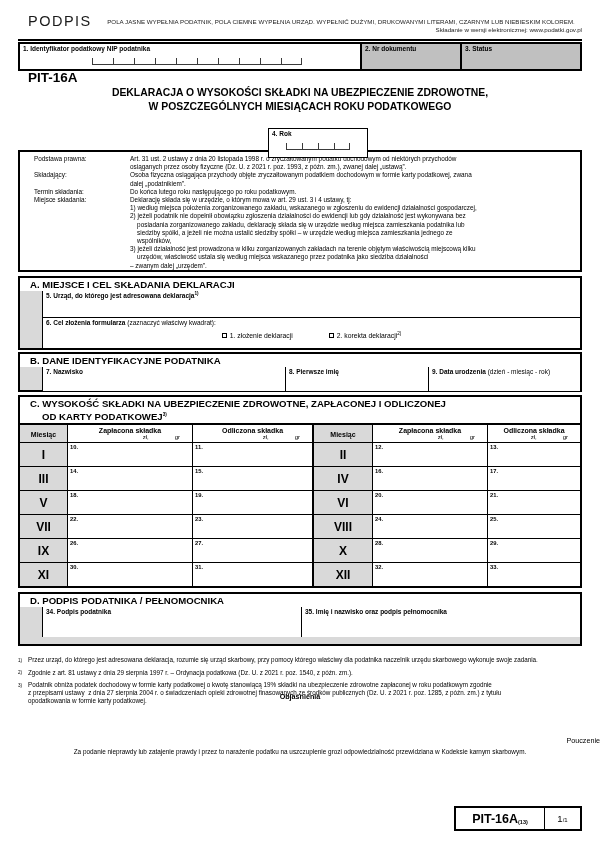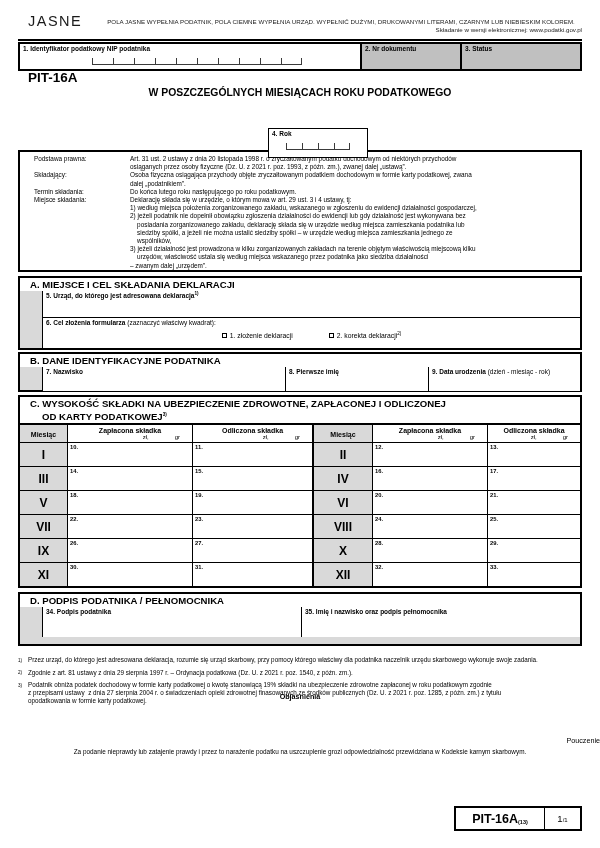--- a/index.html
+++ b/index.html
@@ -101,21 +101,21 @@
   .footer-code { width: 88px; display: flex; align-items: center; justify-content: center; font-weight: bold; font-size: 12.5px; }
   .footer-code .ver { font-size: 5.5px; margin-top: 7px; }
   .footer-page { width: 36px; border-left: 1.5px solid #000; display: flex; align-items: center; justify-content: center; font-size: 9.5px; }
   .footer-page .tot { font-size: 6px; margin-top: 2px; }
 </style>
 </head>
 <body>
 
 <div class="page">
 
-  <div class="abs poltax">JASNE</div>
+  <div class="abs poltax">PODPIS</div>
   <div class="abs instr">
     <div class="instr1">POLA JASNE WYPEŁNIA PODATNIK, POLA CIEMNE WYPEŁNIA URZĄD. WYPEŁNIĆ DUŻYMI, DRUKOWANYMI LITERAMI, CZARNYM LUB NIEBIESKIM KOLOREM.</div>
     <div class="instr2">Składanie w wersji elektronicznej: www.podatki.gov.pl</div>
   </div>
   <div class="abs top-rule"></div>
 
   <div class="abs idrow">
     <div class="idcell nip">
       <div class="flabel">1. Identyfikator podatkowy NIP podatnika</div>
       <div class="comb comb-nip">
@@ -134,20 +134,21 @@
     <div class="idcell dark">
       <div class="flabel">2. Nr dokumentu</div>
     </div>
     <div class="idcell dark status">
       <div class="flabel">3. Status</div>
     </div>
   </div>
 
   <div class="abs formid">PIT-16A</div>
   <div class="abs maintitle">
+    <div>DEKLARACJA O WYSOKOŚCI SKŁADKI NA UBEZPIECZENIE ZDROWOTNE,</div>
     <div>W POSZCZEGÓLNYCH MIESIĄCACH ROKU PODATKOWEGO</div>
   </div>
 
   <div class="abs rokbox">
     <div class="flabel">4. Rok</div>
     <div class="comb comb-rok">
       <span></span>
         <span></span>
         <span></span>
         <span></span>

